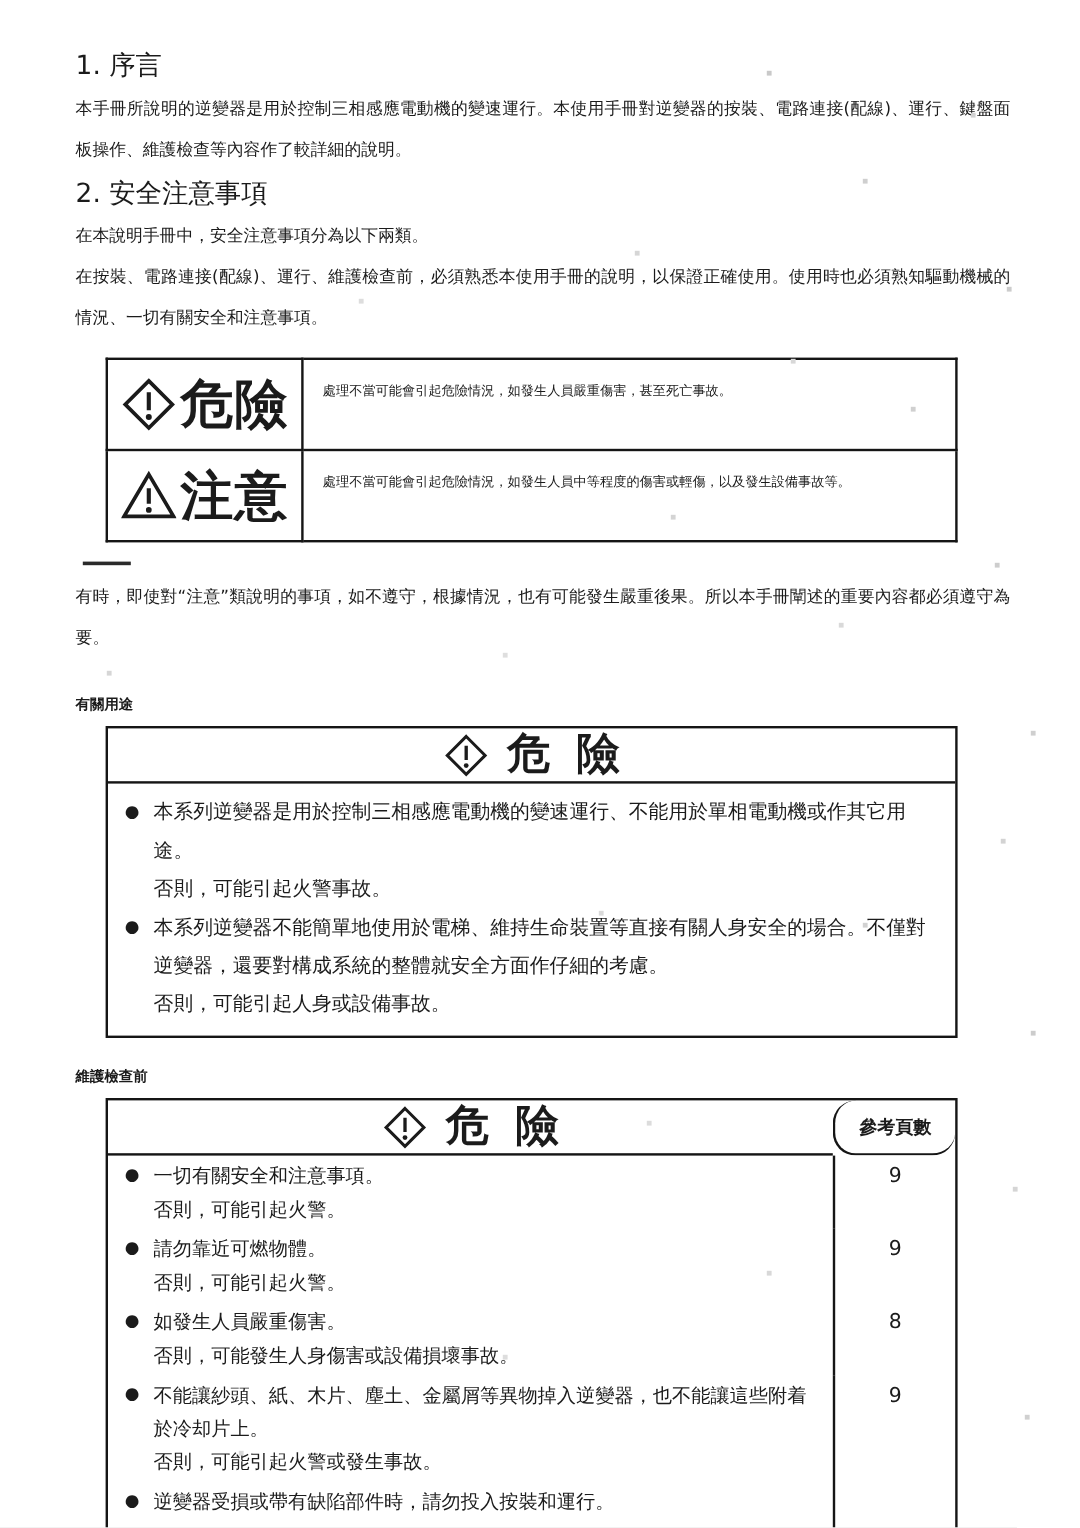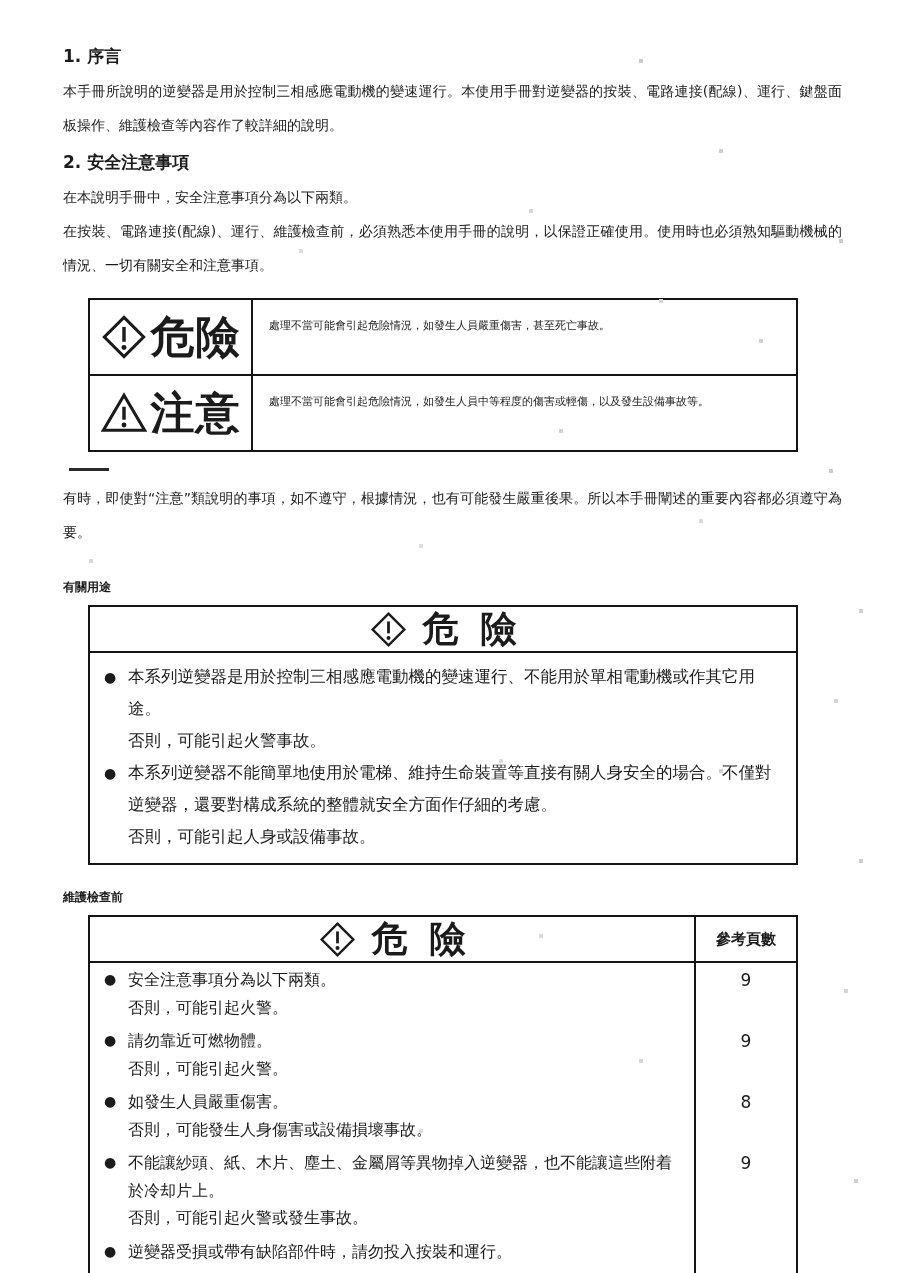--- a/index.html
+++ b/index.html
@@ -5,21 +5,21 @@
   * { margin:0; padding:0; box-sizing:border-box; }
   html,body { background:#e8e8e8; }
   .page {
     position:relative; width:900px; height:1273px; margin:0 auto;
     background:#ffffff; color:#1b1b1b;
     font-family:"DejaVu Sans", sans-serif;
     overflow:hidden;
   }
   .content { padding:44px 58px 0 63px; }
 
-  .sec-heading { font-size:17px; font-weight:bold; line-height:24px; margin-bottom:6px; }
+  .sec-heading { font-size:22px; font-weight:normal; line-height:24px; margin-bottom:6px; }
   .body-p { font-size:14px; line-height:34px; text-align:justify; }
   .mt8 { margin-top:8px; }
 
   
   .signal-table {
     margin:16px 0 0 25px; width:710px;
     border:2px solid #151515; border-collapse:collapse;
   }
   .signal-table td { border:2px solid #151515; }
   .signal-label-cell {
@@ -53,21 +53,21 @@
     display:grid; grid-template-columns:1fr 102px;
   }
   .ref-header-left {
     border-bottom:2px solid #151515; height:46px;
     display:flex; align-items:center; justify-content:center; gap:16px;
   }
   .ref-header-left svg { width:37px; height:37px; }
   .ref-header-right {
     border-bottom:2px solid #151515; border-left:2px solid #151515;
     display:flex; align-items:center; justify-content:center;
-    font-size:15px; font-weight:bold;
+    font-size:15px; font-weight:bold;border-radius:19px;
   }
   .ref-item-left { padding:3px 8px 3px 14px; }
   .ref-item-left .warn-item, .ref-item-left .warn-consequence { line-height:27.5px; font-size:16px; }
   .ref-item-left:first-of-type { padding-top:8px; }
   .ref-item-right {
     border-left:2px solid #151515; text-align:center;
     font-size:17px; padding-top:7px;
   }
 
   
@@ -162,21 +162,21 @@
           <line x1="24" y1="13.5" x2="24" y2="29" stroke="#1b1b1b" stroke-width="3.6"></line>
           <circle cx="24" cy="35" r="2.6" fill="#1b1b1b"></circle>
         </svg>
         <span class="warn-title">危險</span>
       </div>
       <div class="ref-header-right">參考頁數</div>
 
       <div class="ref-item-left">
         <div class="warn-item">
             <span class="warn-marker">●</span>
-            <span>安全注意事項分為以下兩類。</span>
+            <span>一切有關安全和注意事項。</span>
           </div>
         <div class="warn-consequence">否則，可能引起火警。</div>
       </div>
       <div class="ref-item-right">9</div>
 
       <div class="ref-item-left">
         <div class="warn-item">
             <span class="warn-marker">●</span>
             <span>請勿靠近可燃物體。</span>
           </div>

